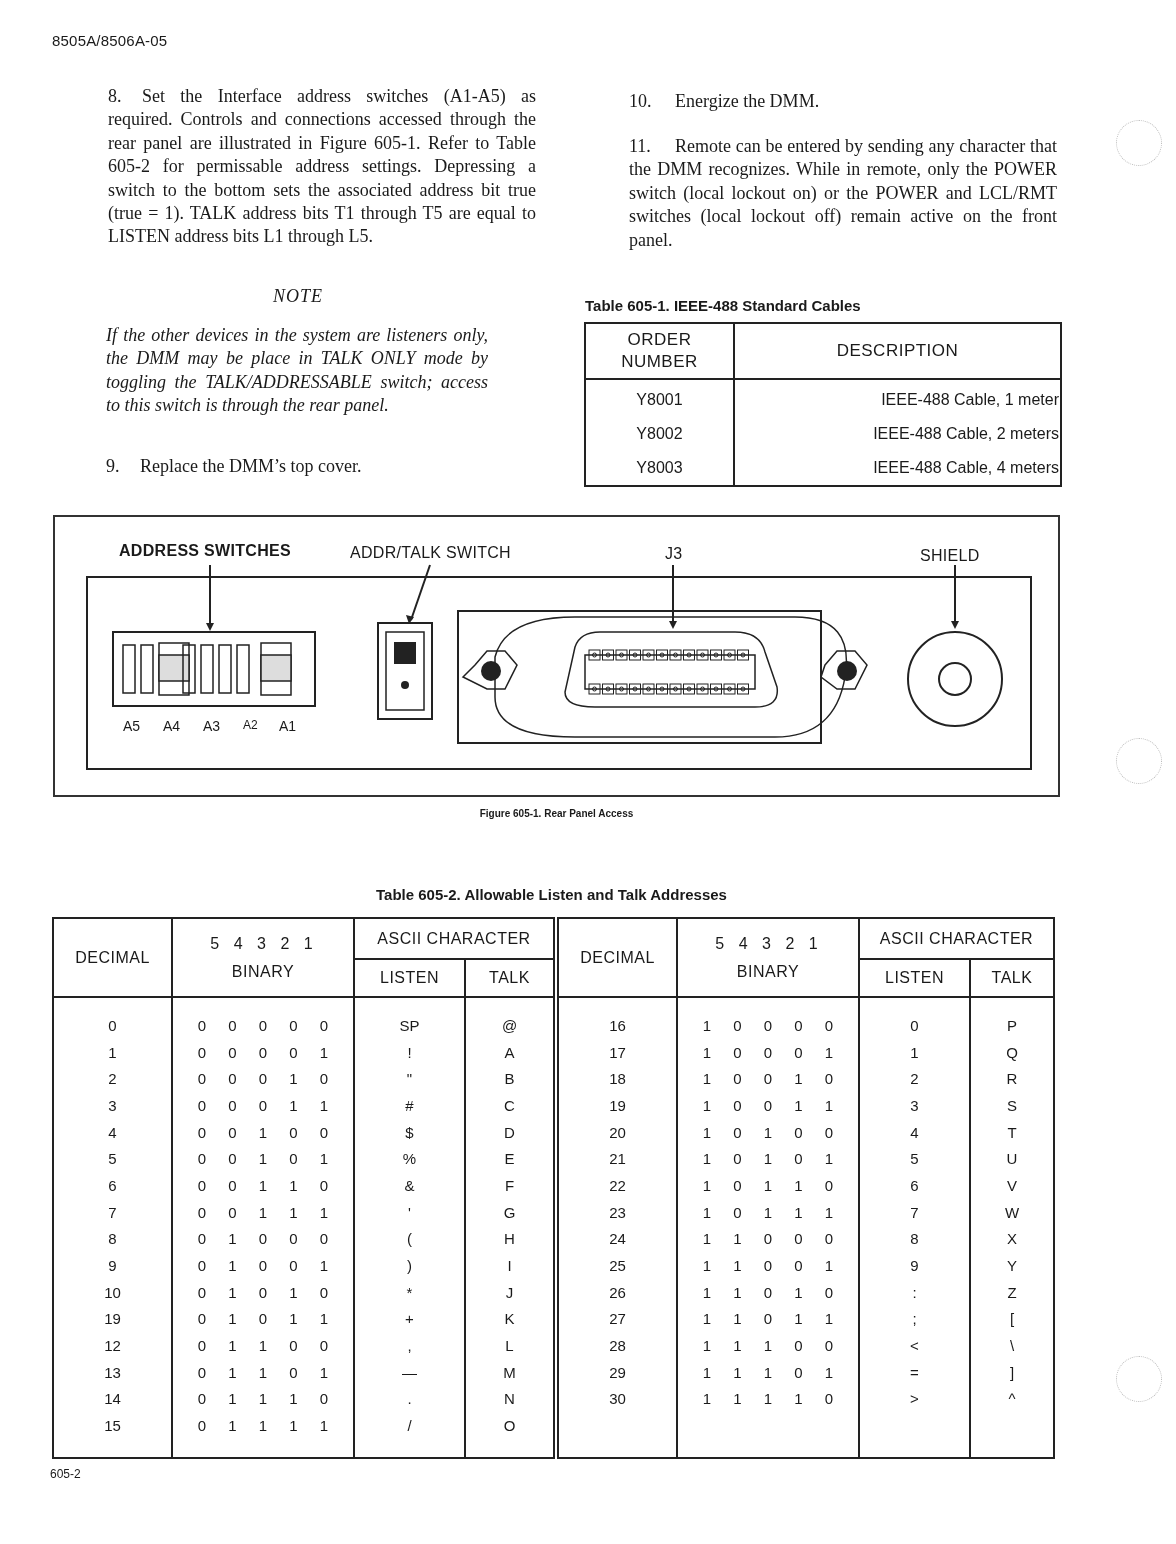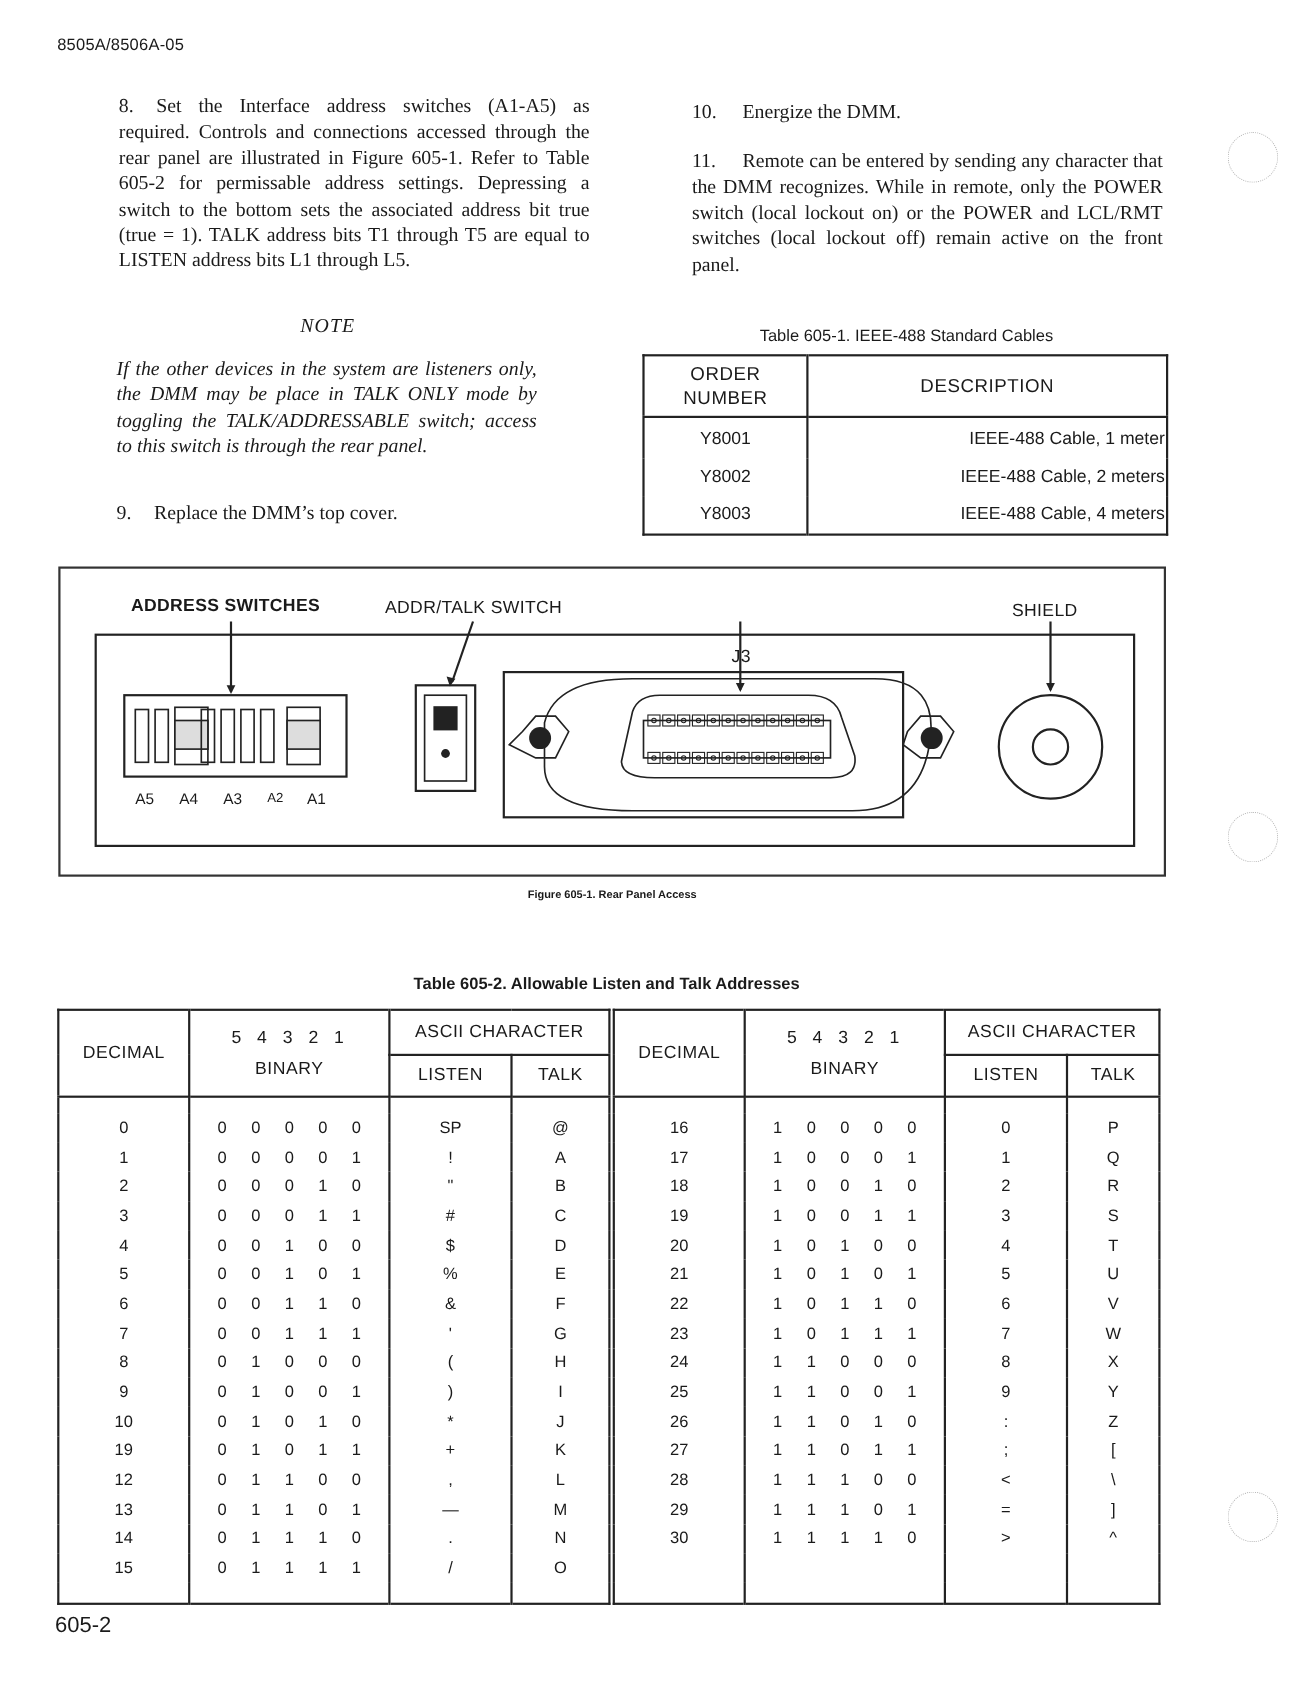--- a/index.html
+++ b/index.html
@@ -12,21 +12,21 @@
 
   .para { font-size: 18px; line-height: 23.4px; text-align: justify; }
   .para .num { display: inline-block; width: 34px; }
   #step8 { left: 108px; top: 85px; width: 428px; }
   #note-title { left: 108px; top: 286px; width: 380px; text-align: center; font-style: italic; font-size: 18px; letter-spacing: 1px; }
   #note-body { left: 106px; top: 324px; width: 382px; font-style: italic; font-size: 18px; line-height: 23.4px; text-align: justify; }
   #step9 { left: 106px; top: 455px; width: 420px; }
   #step10 { left: 629px; top: 90px; width: 428px; }
   #step11 { left: 629px; top: 135px; width: 428px; }
 
-  #t1-caption { left: 585px; top: 297px; width: 478px; text-align: center; font-size: 15px; font-weight: normal; }
+  #t1-caption { left: 585px; top: 297px; width: 478px; text-align: left; font-size: 15px; font-weight: bold; }
   #t1 { left: 584px; top: 322px; width: 478px; border: 2px solid #222; border-collapse: collapse; font-size: 16px; }
   #t1 th { font-weight: normal; font-size: 17px; letter-spacing: 0.5px; border-bottom: 2px solid #222; height: 52px; line-height: 22px; }
   #t1 th.c1, #t1 td.c1 { width: 145px; border-right: 2px solid #222; text-align: center; }
   #t1 td { height: 32px; text-align: right; }
   #t1 td.c2 { padding-left: 46px; }
   #t1 tr.first td { padding-top: 4px; }
 
   #figure { left: 53px; top: 515px; width: 1007px; height: 282px; border: 2px solid #333; box-sizing: border-box; }
   #fig-caption { left: 53px; top: 808px; width: 1007px; text-align: center; font-size: 10px; font-weight: bold; }
   .fig-label { font-size: 16px; letter-spacing: 0.3px; }
@@ -42,21 +42,21 @@
   .t2 thead th { border-bottom: 2px solid #222; }
   .t2 thead tr.h1 th.ascii { border-bottom: 2px solid #222; }
   .t2 td { text-align: center; height: 26.7px; padding: 0; }
   .t2 td.bin { letter-spacing: 9px; padding-left: 9px; }
   .t2 tbody tr.pad td { height: 14px; }
   .t2 tbody tr.tail td { height: 18px; }
   .t2 .w-dec { width: 115px; }
   .t2 .w-bin { width: 178px; }
   .t2 .w-lis { width: 107px; }
 
-  #page-num { left: 50px; top: 1467px; font-size: 20px; }
+  #page-num { left: 50px; top: 1467px; font-size: 12px; }
 
   .hole { position: absolute; width: 44px; height: 44px; border-radius: 50%; border: 1px dotted #bbb; }
 </style>
 </head>
 <body>
 
 <div id="doc-id" class="abs sans">8505A/8506A-05</div>
 
 <div id="step8" class="abs serif para">
   <span class="num">8.</span><span>Set the Interface address switches (A1-A5) as required. Controls and connections accessed through the rear panel are illustrated in Figure 605-1. Refer to Table 605-2 for permissable address settings. Depressing a switch to the bottom sets the associated address bit true (true = 1). TALK address bits T1 through T5 are equal to LISTEN address bits L1 through L5.</span>
@@ -202,21 +202,21 @@
         <circle cx="661" cy="172" r="2"></circle>
         <rect x="669" y="167" width="11" height="10"></rect>
         <circle cx="674.5" cy="172" r="2"></circle>
         <rect x="682.5" y="167" width="11" height="10"></rect>
         <circle cx="688" cy="172" r="2"></circle>
       </g>
   </svg>
 
   <div class="abs sans fig-label" style="left:64px;top:25px;font-weight:bold;">ADDRESS SWITCHES</div>
   <div class="abs sans fig-label" style="left:295px;top:27px;">ADDR/TALK SWITCH</div>
-  <div class="abs sans fig-label" style="left:610px;top:28px;margin-top:44px;">J3</div>
+  <div class="abs sans fig-label" style="left:610px;top:28px;">J3</div>
   <div class="abs sans fig-label" style="left:865px;top:30px;">SHIELD</div>
 
   <div class="abs sans" style="left:68px;top:201px;font-size:14px;">A5</div>
   <div class="abs sans" style="left:108px;top:201px;font-size:14px;">A4</div>
   <div class="abs sans" style="left:148px;top:201px;font-size:14px;">A3</div>
   <div class="abs sans" style="left:188px;top:201px;font-size:12px;">A2</div>
   <div class="abs sans" style="left:224px;top:201px;font-size:14px;">A1</div>
 </div>
 <div id="fig-caption" class="abs sans">Figure 605-1. Rear Panel Access</div>
 

